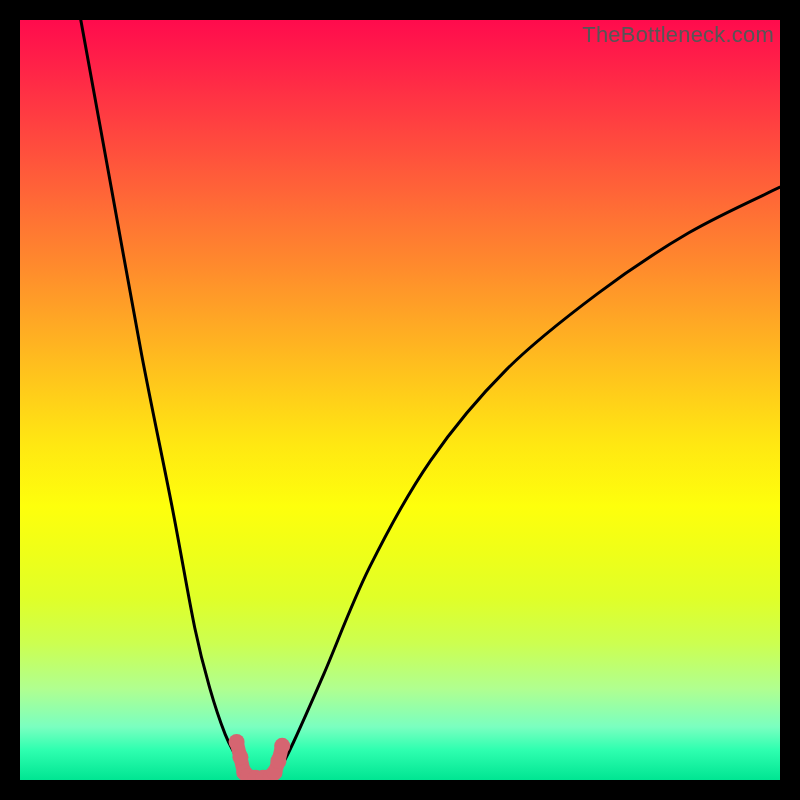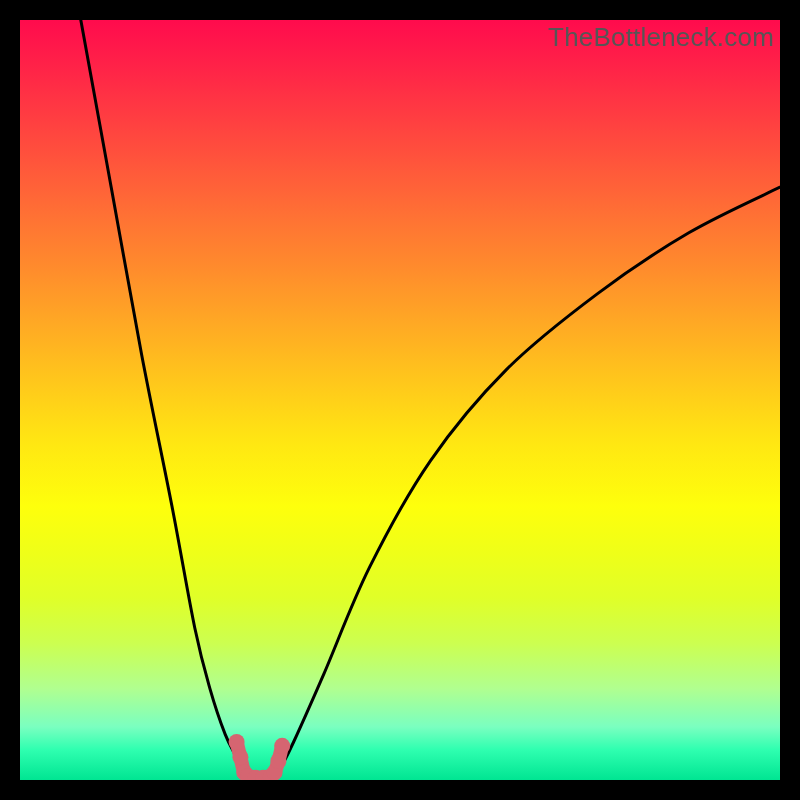--- a/index.html
+++ b/index.html
@@ -38,21 +38,21 @@
       #7affc0 93%,
       #2fffb0 96%,
       #00e592 100%
     );
     position: absolute;
     top: 20px;
     left: 20px;
   }
   .watermark {
     font-family: Arial, Helvetica, sans-serif;
-    font-size: 26px;
+    font-size: 22px;
     color: #565656;
     font-weight: 500;
     position: absolute;
     right: 6px;
     top: 2px;
     letter-spacing: 0.2px;
   }
   svg.curves {
     display: block;
     width: 760px;

